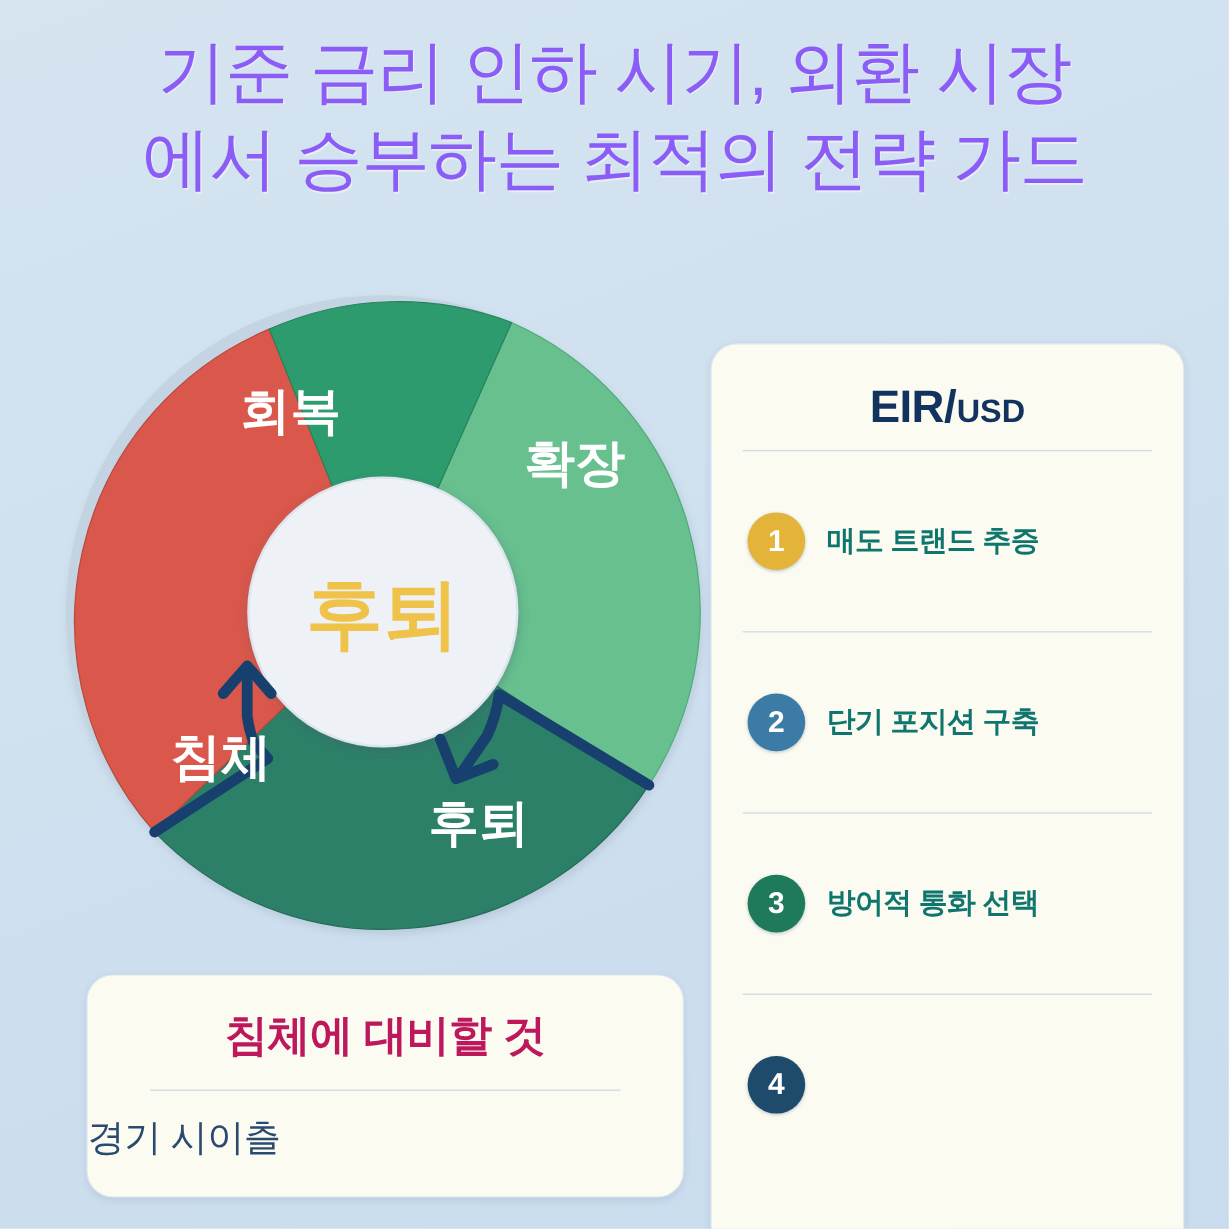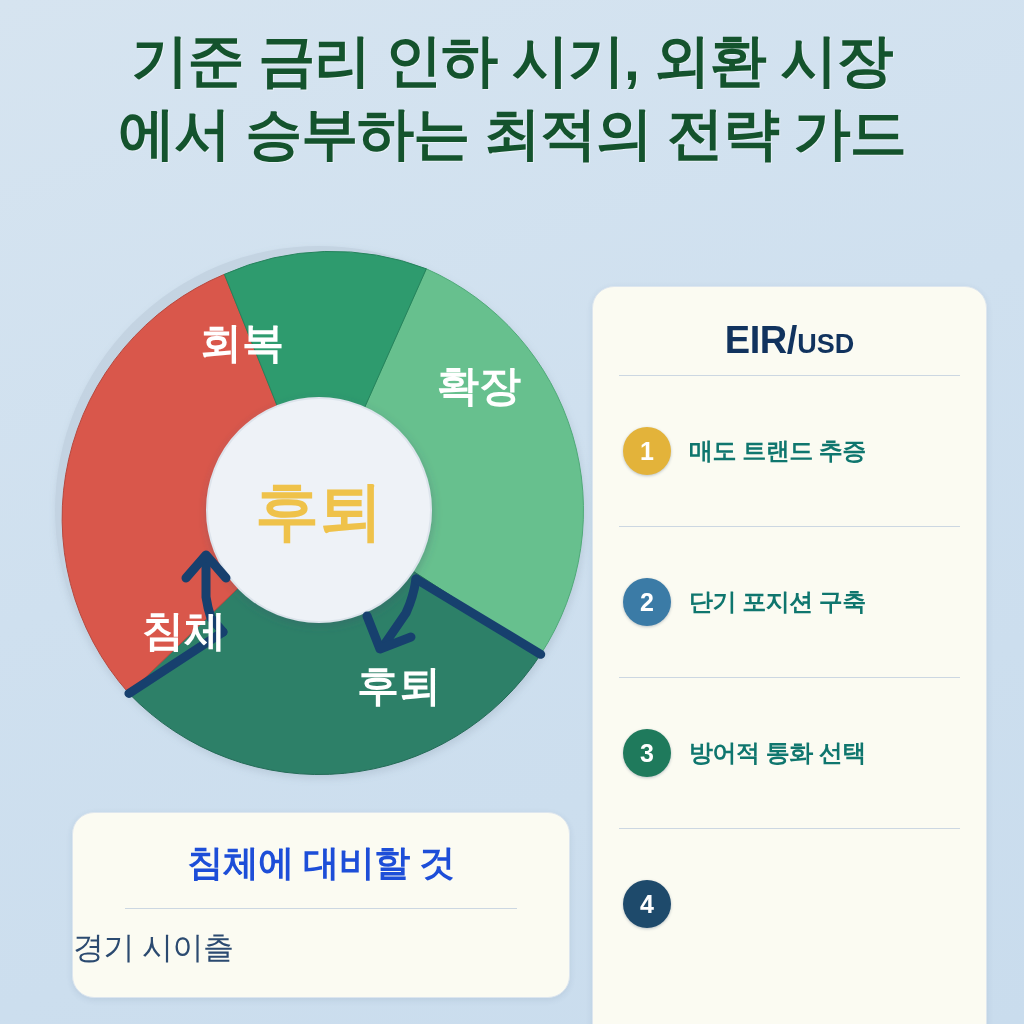--- a/index.html
+++ b/index.html
@@ -10,21 +10,21 @@
     position:relative;
   }
   .stage{position:absolute;inset:0;}
 
   
   .title-wrap{
     position:absolute;left:0;top:24px;width:1024px;
     text-align:center;padding:0 34px;box-sizing:border-box;
   }
   .title-line{
-    font-size:57px;font-weight:bold;color:#14532d;
+    font-size:57px;font-weight:normal;color:#8b5cf6;
     letter-spacing:-1px;line-height:1.28;
     text-shadow:1px 1px 0 rgba(255,255,255,.45);
     white-space:nowrap;
   }
 
   
   .donut{position:absolute;left:54px;top:245px;width:530px;height:530px;}
   .donut svg{display:block;overflow:visible;}
   .seg-label{
     font-family:"Liberation Sans","DejaVu Sans",sans-serif;
@@ -66,21 +66,21 @@
     display:flex;align-items:center;justify-content:center;
     color:#ffffff;font-size:25px;font-weight:bold;
     box-shadow:0 1px 3px rgba(30,55,85,.28);
   }
   .item-text{
     color:#0f766e;font-size:24px;font-weight:bold;
     line-height:1.25;letter-spacing:-.5px;
   }
 
   .bottom-title{
-    text-align:center;color:#1d4ed8;font-weight:bold;
+    text-align:center;color:#be185d;font-weight:bold;
     font-size:36px;letter-spacing:-.5px;padding:26px 0 0 0;
   }
   .bottom-div{height:1px;background:#ccd7e2;margin:20px 52px 0 52px;}
   .bottom-sub{
     text-align:left;color:#2b4a70;font-size:31px;
     padding-top:18px;letter-spacing:-.5px;
   }
 </style>
 </head>
 <body>

